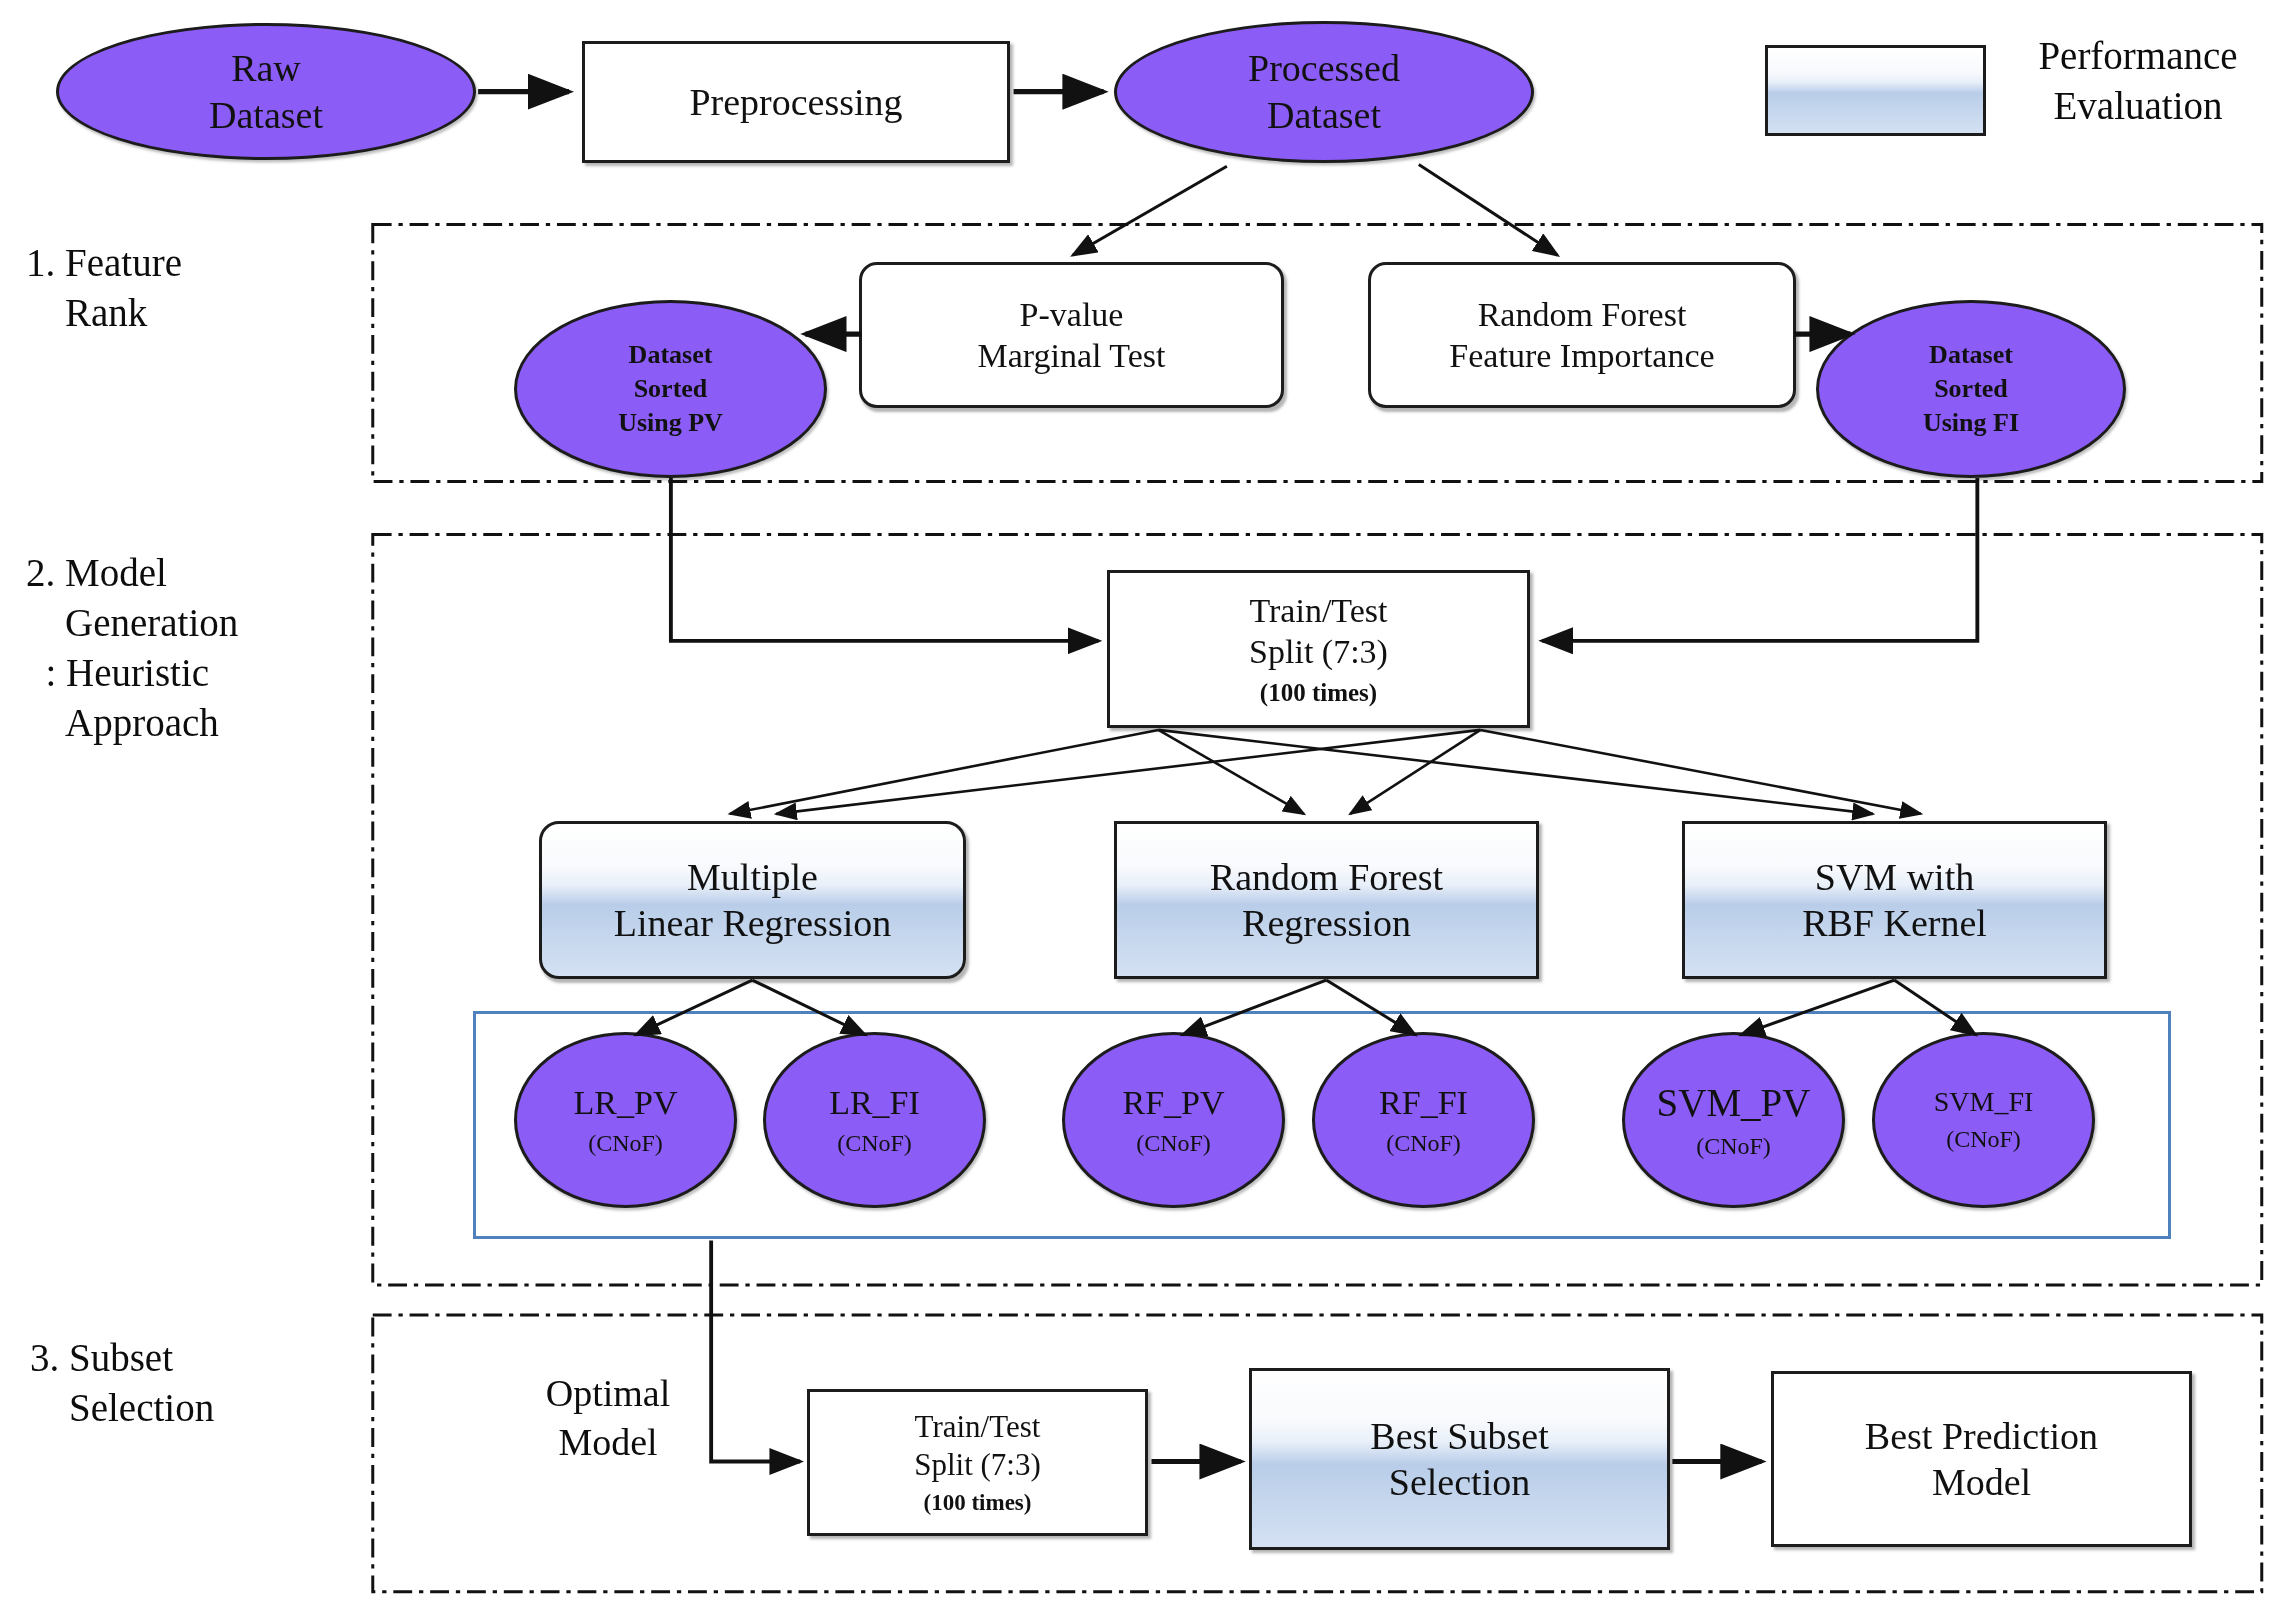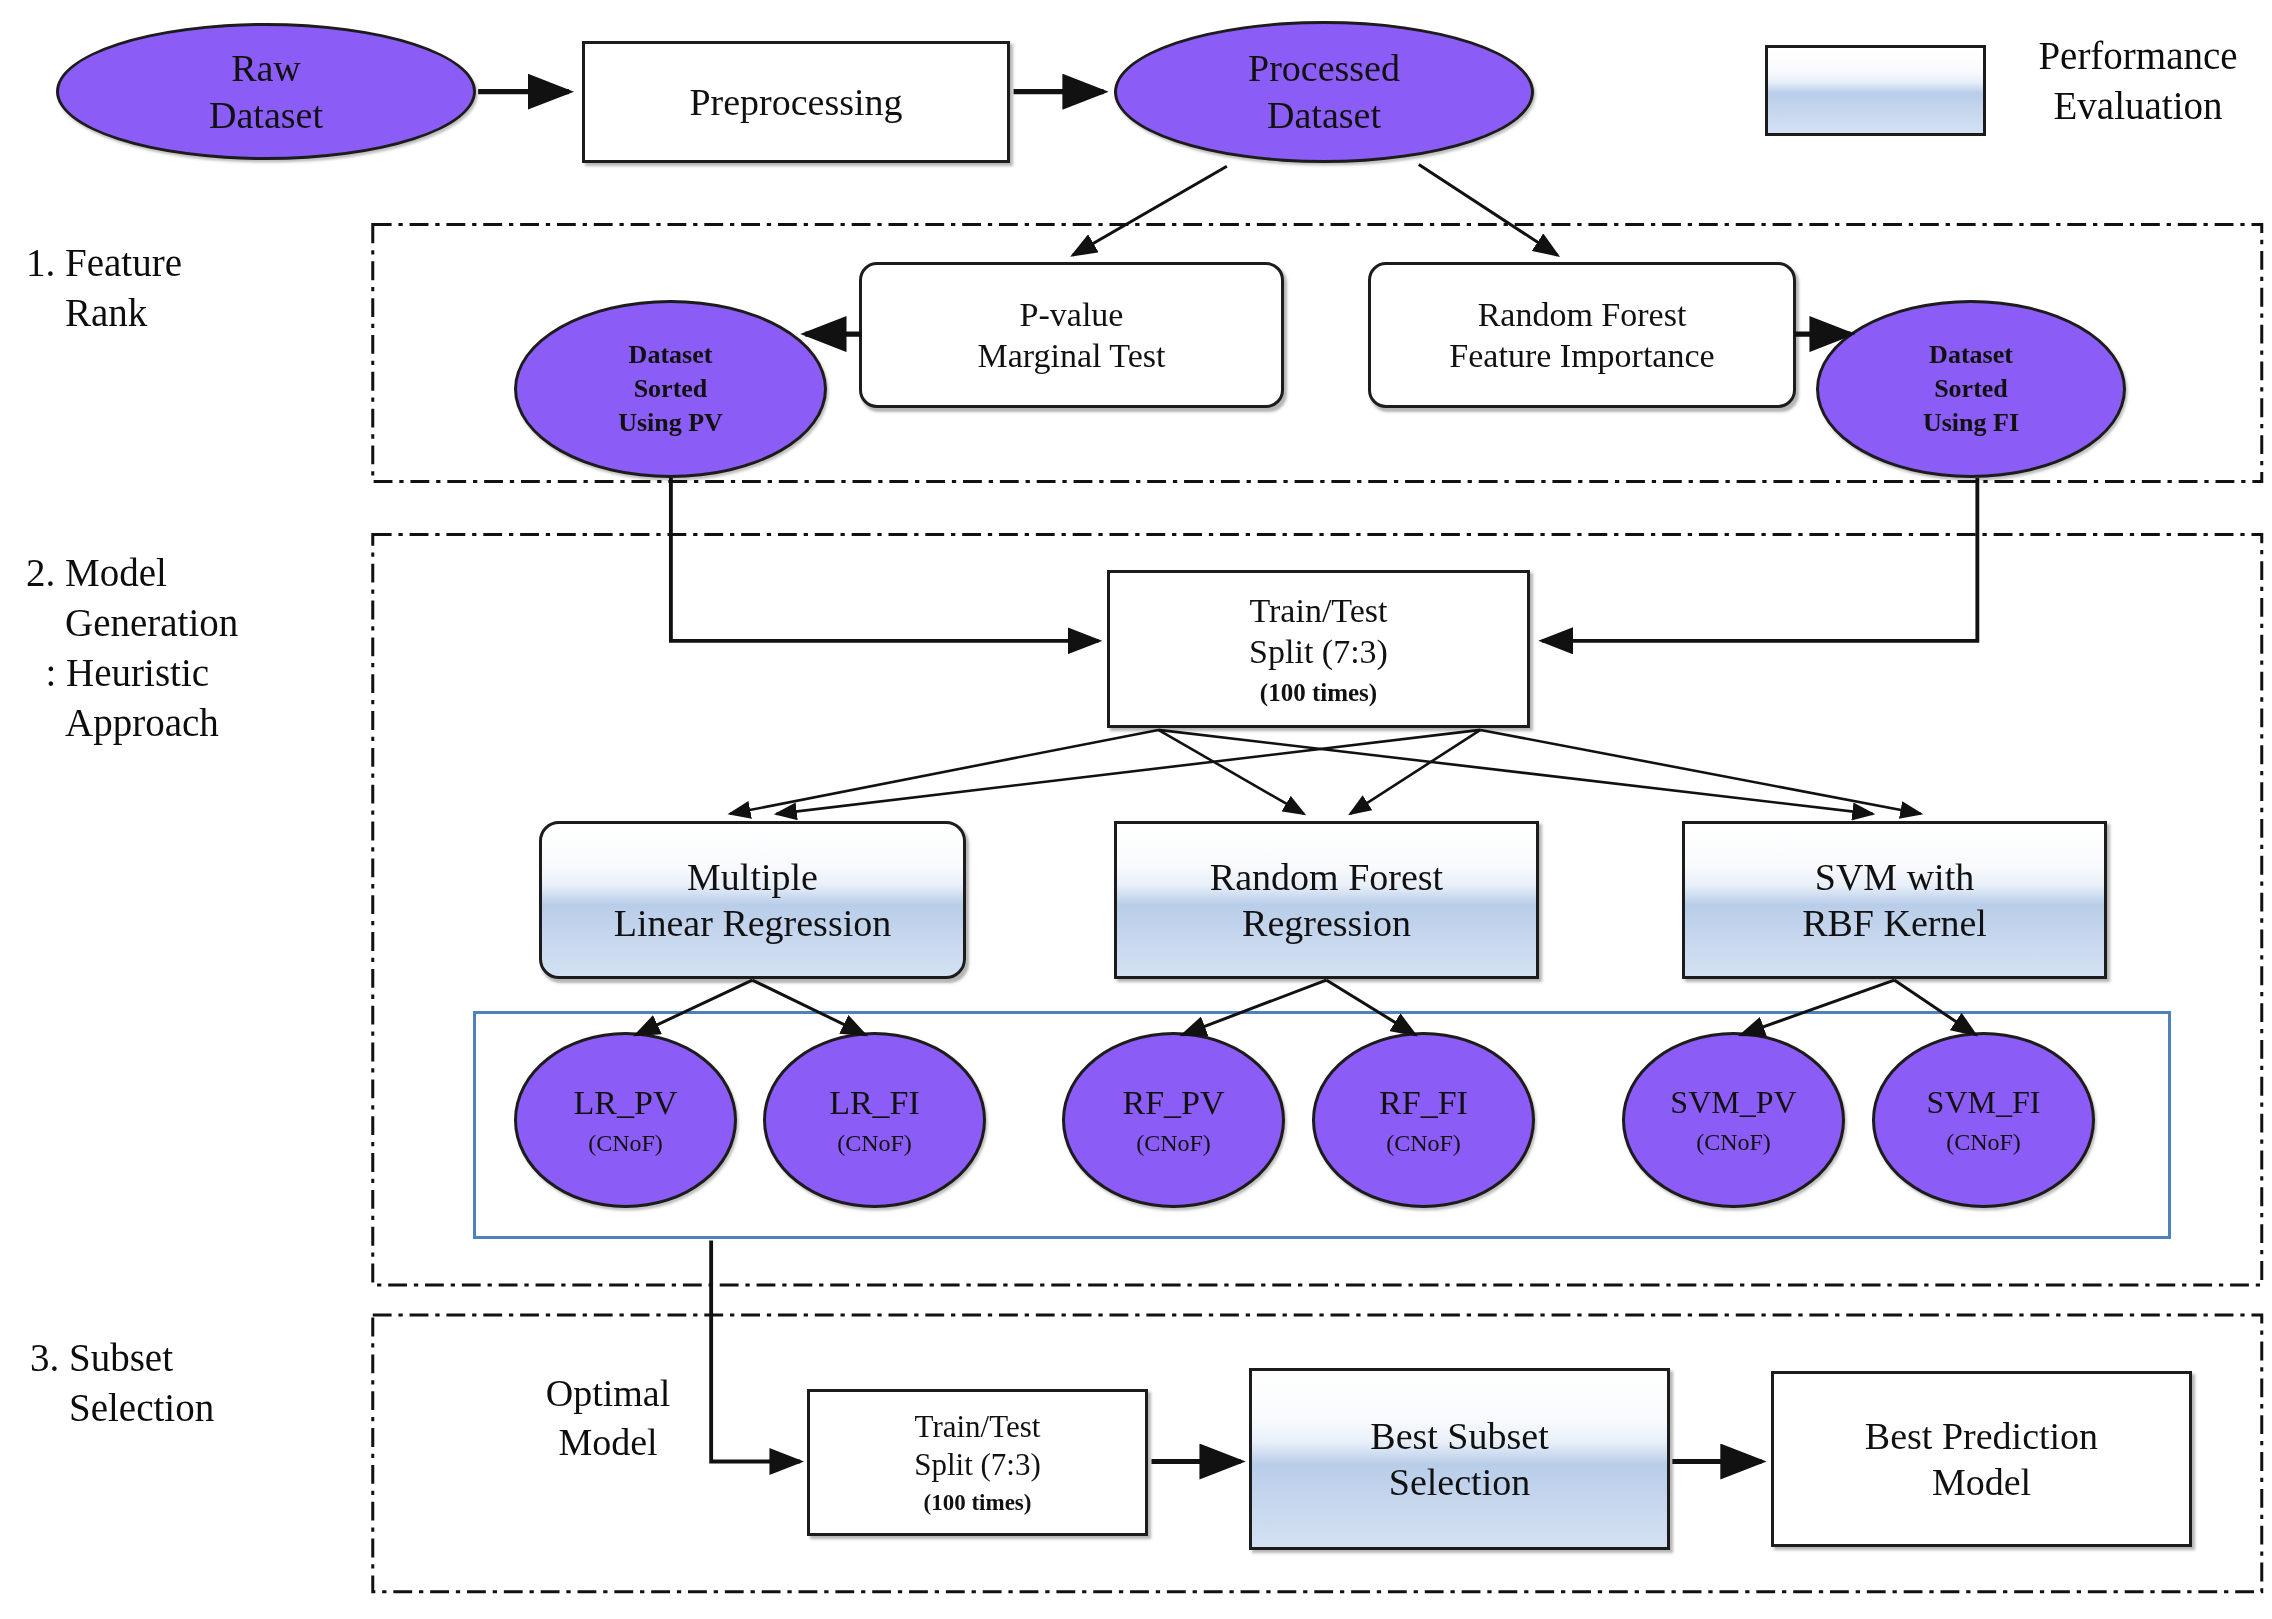--- a/index.html
+++ b/index.html
@@ -161,25 +161,25 @@
   </div>
   <div class="node ellipse shape-z" style="left:1062px;top:1032px;width:223px;height:176px;">
     <span class="circle-name">RF_PV</span>
     <span class="circle-sub">(CNoF)</span>
   </div>
   <div class="node ellipse shape-z" style="left:1312px;top:1032px;width:223px;height:176px;">
     <span class="circle-name">RF_FI</span>
     <span class="circle-sub">(CNoF)</span>
   </div>
   <div class="node ellipse shape-z" style="left:1622px;top:1032px;width:223px;height:176px;">
-    <span class="circle-name" style="font-size:32px;">SVM_PV</span>
+    <span class="circle-name" style="font-size:39px;">SVM_PV</span>
     <span class="circle-sub">(CNoF)</span>
   </div>
   <div class="node ellipse shape-z" style="left:1872px;top:1032px;width:223px;height:176px;">
-    <span class="circle-name" style="font-size:32px;">SVM_FI</span>
+    <span class="circle-name" style="font-size:28px;">SVM_FI</span>
     <span class="circle-sub">(CNoF)</span>
   </div>
 
   <div class="label" style="left:505px;top:1369px;width:206px;text-align:center;font-size:38px;">Optimal
 Model</div>
 
   <div class="node rect shape-z" style="left:807px;top:1389px;width:341px;height:147px;">
     <span style="font-size:31px;">Train/Test
 Split (7:3)</span>
     <span class="small-sub" style="font-size:23px;">(100 times)</span>

